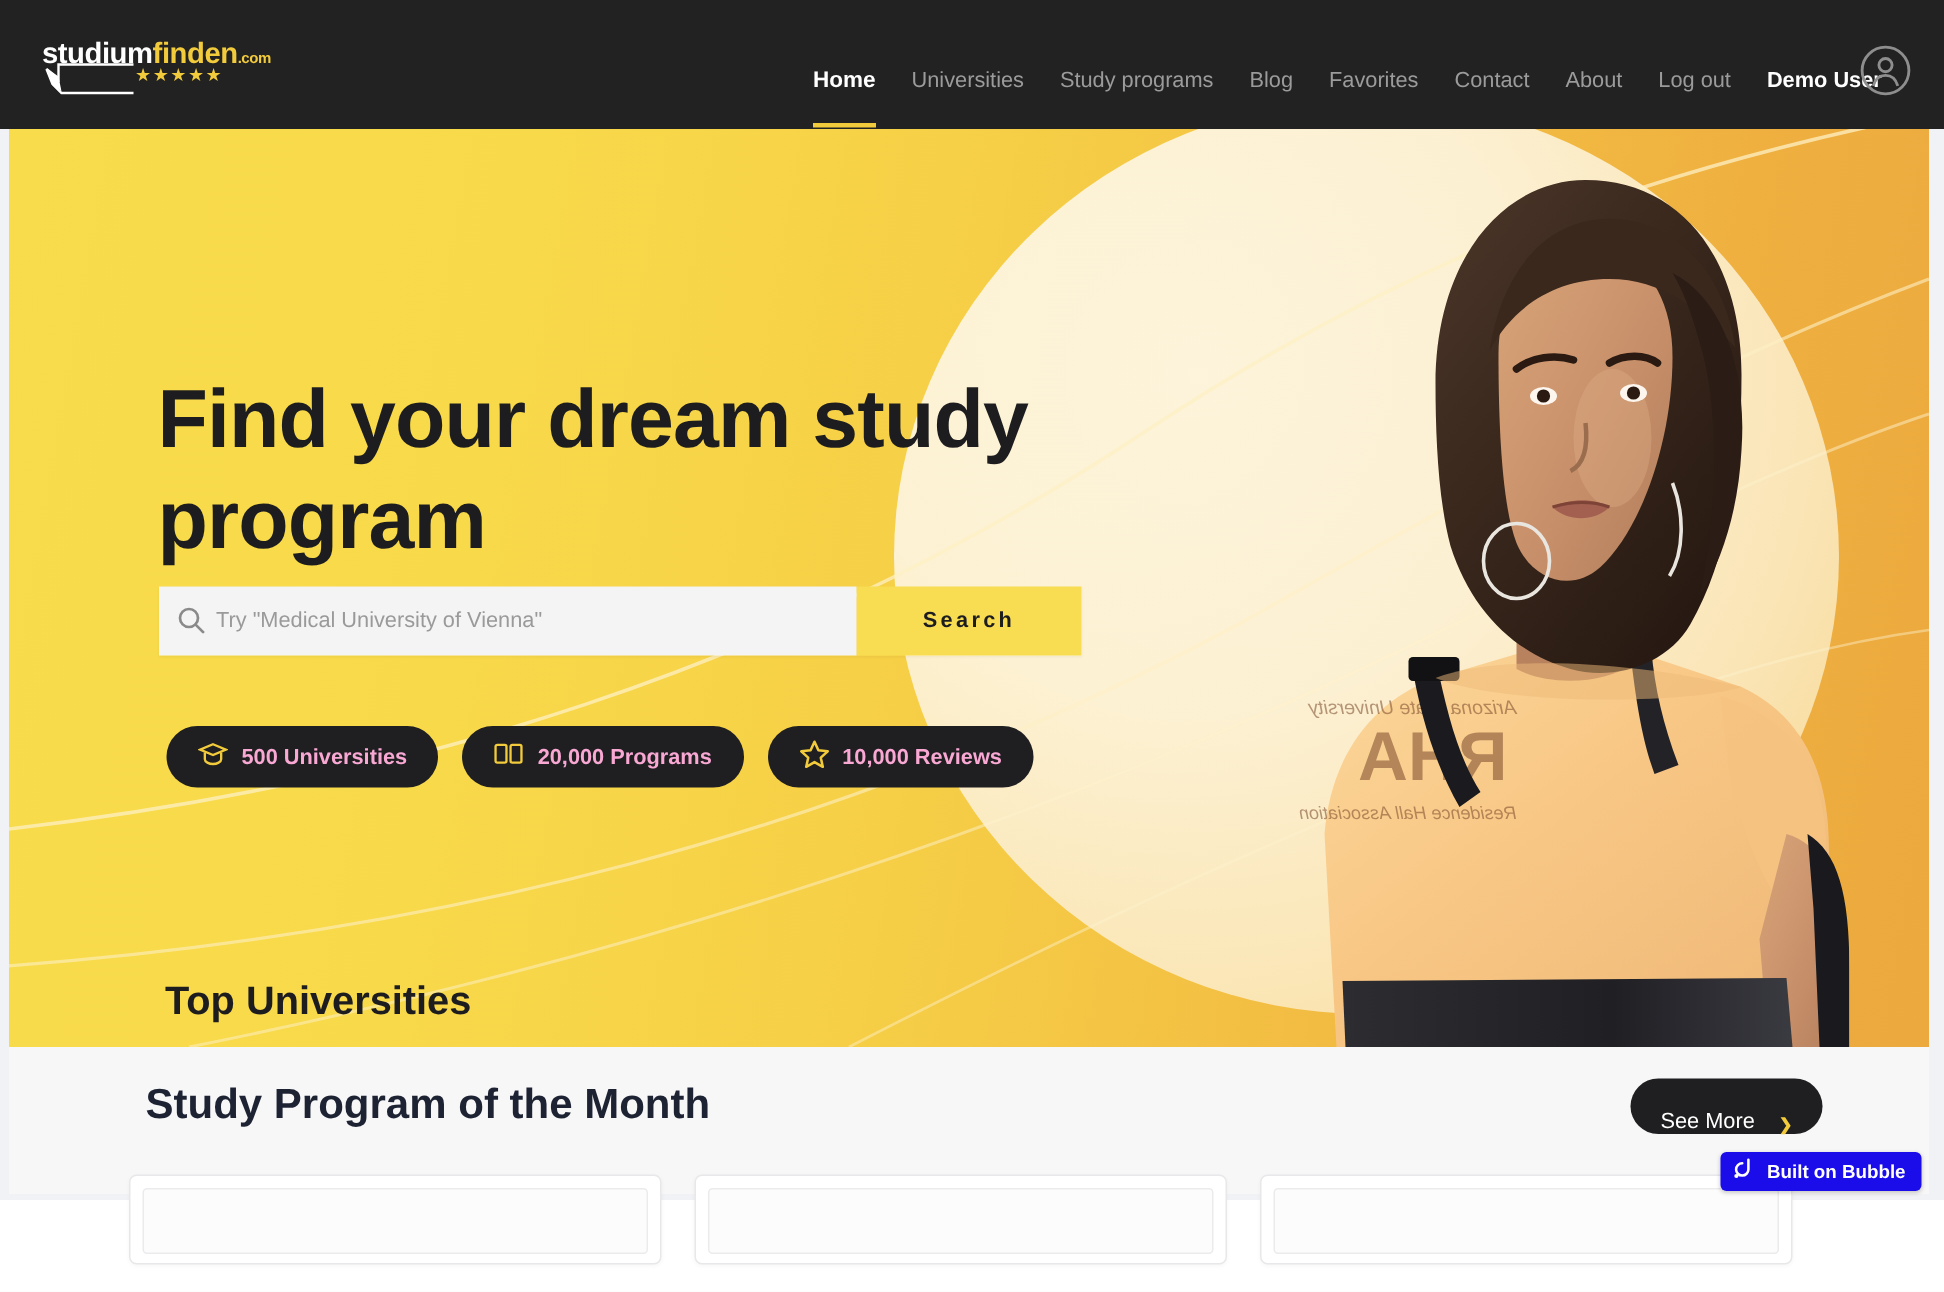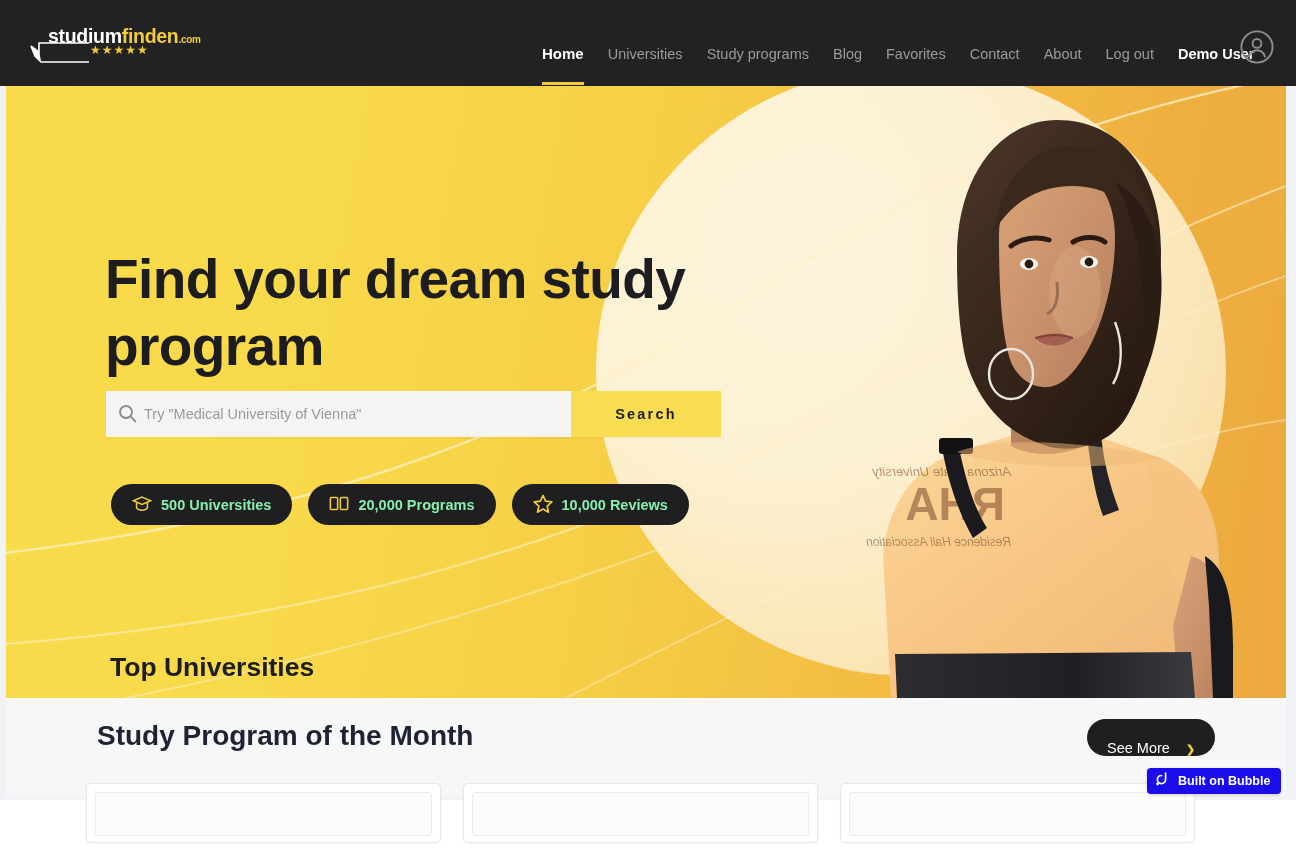--- a/index.html
+++ b/index.html
@@ -23,21 +23,21 @@
     position: absolute; left: 0; top: 0; width: 1296px; height: 86px;
     background: #222222;
     display: flex; align-items: center;
   }
   .logo-wrap {
     position: absolute; left: 28px; top: 27px;
     width: 180px; height: 40px;
   }
   .logo-text {
     font-size: 19.5px; font-weight: bold; letter-spacing: -0.3px;
-    line-height: 1; white-space: nowrap; margin-left: 20px;
+    line-height: 1; white-space: nowrap;
   }
   .logo-text .w { color: #ffffff; }
   .logo-text .y { color: #f2cb3c; }
   .logo-text .dotcom { color: #f2cb3c; font-size: 10px; font-weight: bold; }
   .logo-stars {
     position: absolute; left: 62px; top: 17px;
     color: #f2cb3c; font-size: 12px; letter-spacing: 1px; line-height: 1;
   }
   .logo-tail {
     position: absolute; left: 1px; top: 15px; width: 62px; height: 22px;
@@ -104,21 +104,21 @@
     width: 150px; background: #f8dd53; border: 0; cursor: pointer;
     font-family: "Liberation Sans", sans-serif;
     font-size: 14.5px; font-weight: bold; color: #1d1d1f;
     letter-spacing: 2.2px;
   }
 
   .stats { position: absolute; left: 105px; top: 398px; display: flex; gap: 16px; }
   .stat-pill {
     height: 41px; border-radius: 21px; background: #1f1f21;
     display: flex; align-items: center; gap: 9px; padding: 0 21px;
-    color: #86efac; font-size: 14.5px; font-weight: bold; white-space: nowrap;
+    color: #f9a8d4; font-size: 14.5px; font-weight: bold; white-space: nowrap;
   }
 
   .top-uni-title {
     position: absolute; left: 104px; top: 566px;
     color: #1d1d1f; font-size: 26.5px; font-weight: bold;
   }
 
   
   .section {
     position: absolute; left: 6px; top: 698px; width: 1280px; height: 98px;

